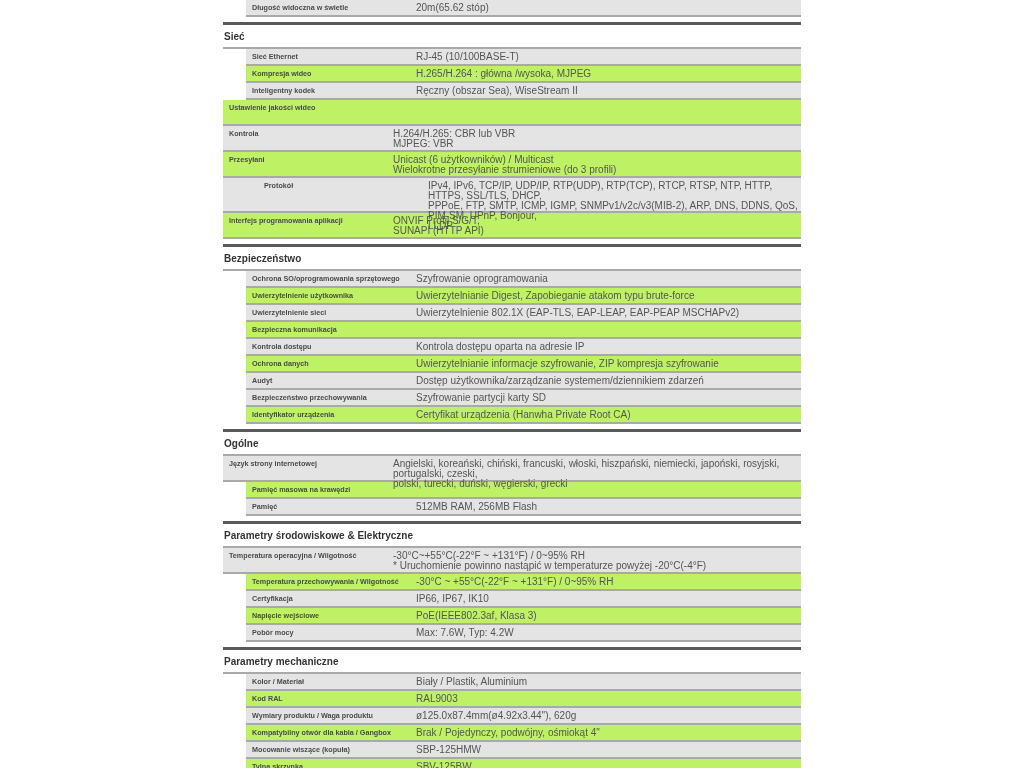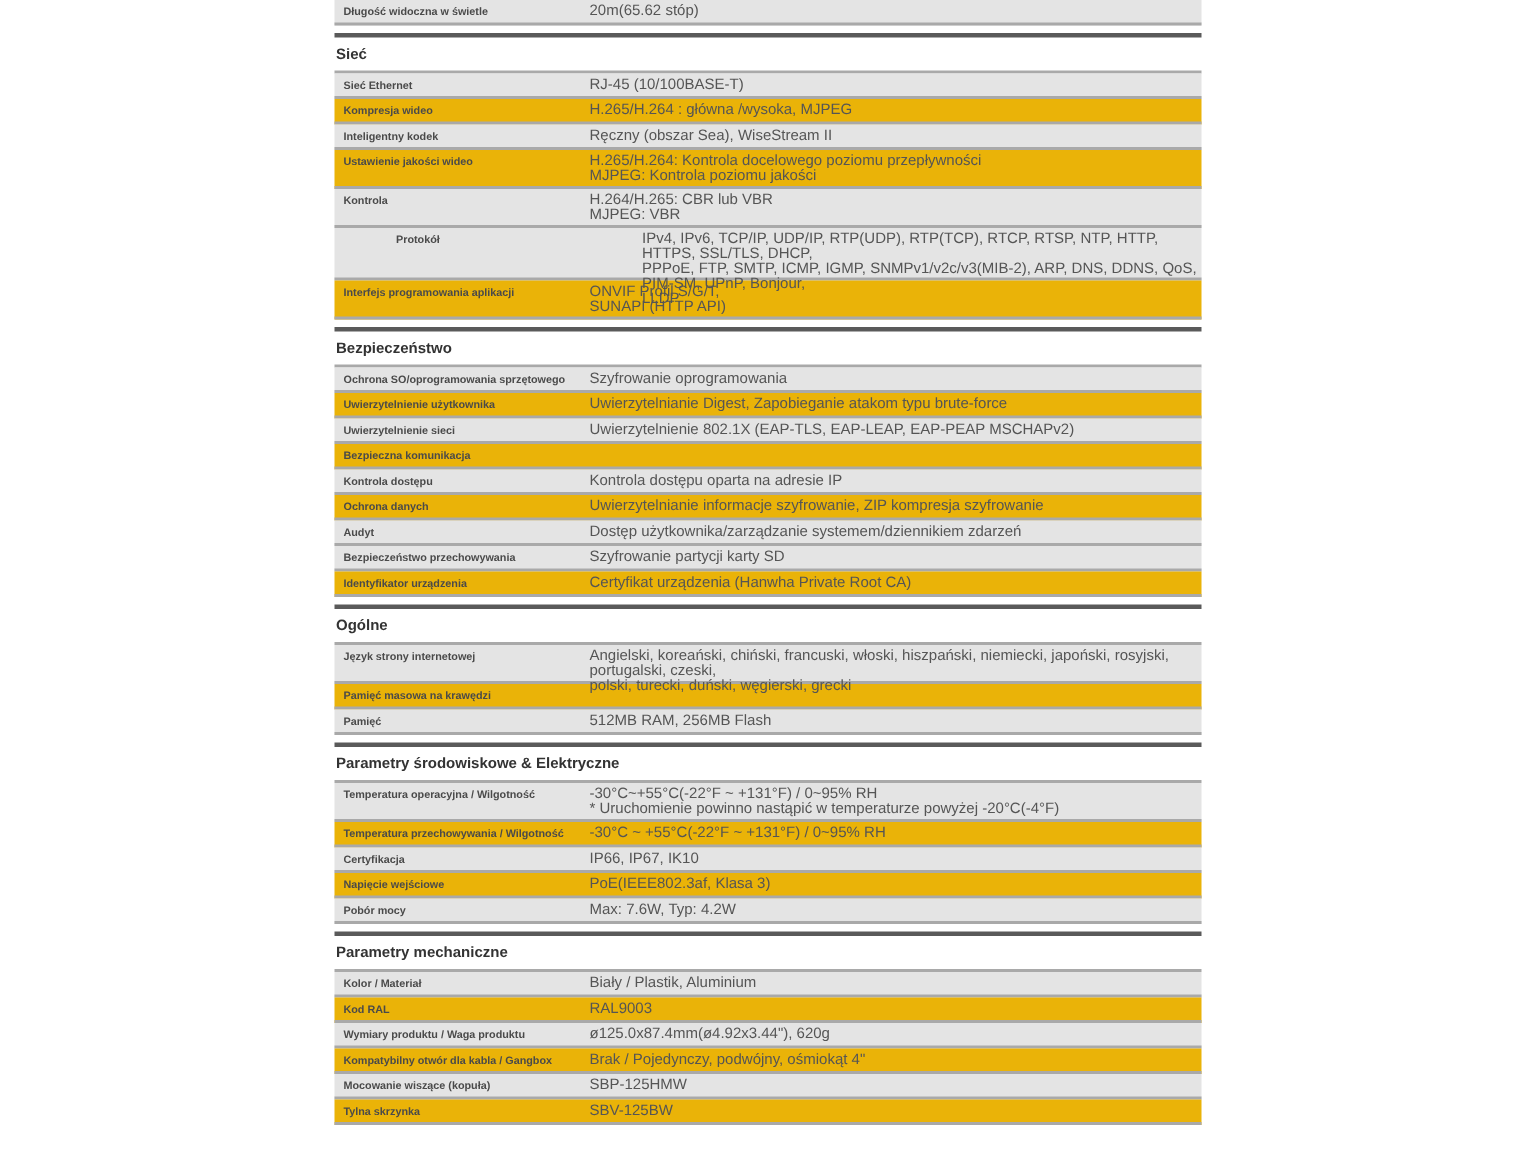--- a/index.html
+++ b/index.html
@@ -1,28 +1,28 @@
 <!DOCTYPE html>
 <html><head>
 <meta charset="utf-8">
 <style>
   html, body { margin: 0; padding: 0; background: #ffffff; }
   body { width: 1024px; height: 768px; overflow: hidden; position: relative;
          font-family: "Liberation Sans", sans-serif; color: #3a3a3a; }
   #doc { position: absolute; left: 223px; top: 0; width: 578px; }
   .row { display: flex; border-bottom: 2px solid #a9a9a9; box-sizing: border-box; }
   .row.gray { background: #e4e4e4; }
-  .row.white { background: #eab308; justify-content: space-between; }
+  .row.white { background: #bef264; justify-content: space-between; }
   .label { width: 167px; padding: 3px 0 0 6px; font-size: 7.2px; font-weight: bold; color: #4a4a4a; box-sizing: border-box; }
   .value { flex: 1; padding: 3px 0 0 3px; font-size: 10px; color: #555; line-height: 10px; white-space: pre-line; }
   .label { line-height: 10px; }
   .section-head { border-top: 3px solid #5a5a5a; margin-top: 5px; padding: 6px 0 16px 1px; height: 22px;
                   box-sizing: border-box; font-size: 10px; font-weight: bold; color: #333;
                   border-bottom: 2px solid #a9a9a9; }
-  .h1 { height: 17px; }
+  .h1 { height: 17px; margin-left: 23px; }
   .h2 { height: 26px; }
   .h3 { height: 35px; padding-left: 35px; }
 </style>
 </head>
 <body>
 
 <div id="doc">
   <div class="row gray h1">
     <div class="label">Długość widoczna w świetle</div>
     <div class="value">20m(65.62 stóp)</div>
@@ -36,27 +36,30 @@
       <div class="row white h1">
         <div class="label">Kompresja wideo</div>
         <div class="value">H.265/H.264 : główna /wysoka, MJPEG</div>
       </div>
       <div class="row gray h1">
         <div class="label">Inteligentny kodek</div>
         <div class="value">Ręczny (obszar Sea), WiseStream II</div>
       </div>
       <div class="row white h2">
         <div class="label">Ustawienie jakości wideo</div>
-        <div class="value">H.265/H.264: Kontrola docelowego poziomu przepływności
-MJPEG: Kontrola poziomu jakości</div>
       </div>
       <div class="row gray h2">
         <div class="label">Kontrola</div>
         <div class="value">H.264/H.265: CBR lub VBR
 MJPEG: VBR</div>
+      </div>
+      <div class="row white h2">
+        <div class="label">Przesyłani</div>
+        <div class="value">Unicast (6 użytkowników) / Multicast
+Wielokrotne przesyłanie strumieniowe (do 3 profili)</div>
       </div>
       <div class="row gray h3">
         <div class="label">Protokół</div>
         <div class="value">IPv4, IPv6, TCP/IP, UDP/IP, RTP(UDP), RTP(TCP), RTCP, RTSP, NTP, HTTP, HTTPS, SSL/TLS, DHCP,
 PPPoE, FTP, SMTP, ICMP, IGMP, SNMPv1/v2c/v3(MIB-2), ARP, DNS, DDNS, QoS, PIM-SM, UPnP, Bonjour,
 LLDP</div>
       </div>
       <div class="row white h2">
         <div class="label">Interfejs programowania aplikacji</div>
         <div class="value">ONVIF Profil S/G/T,

